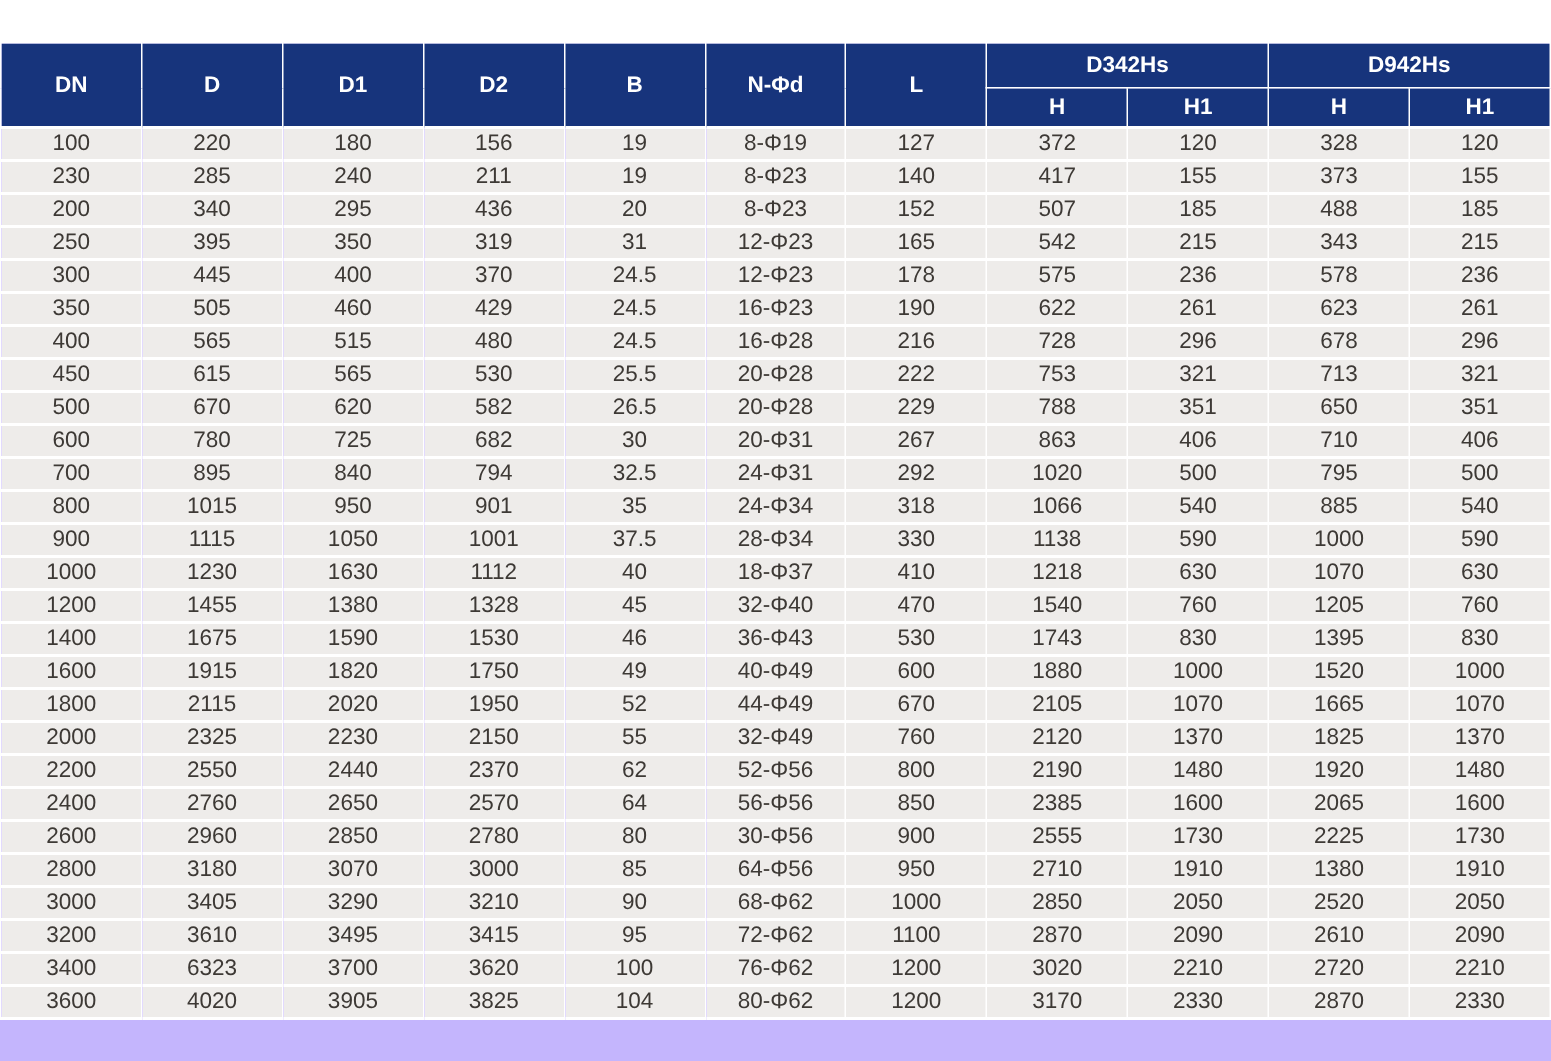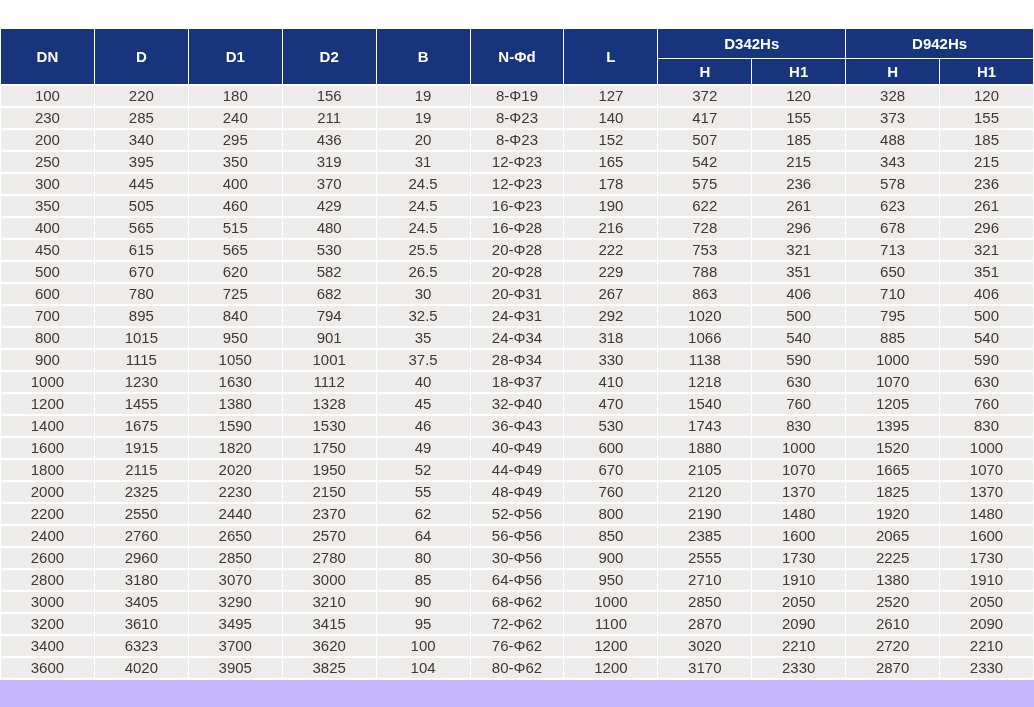--- a/index.html
+++ b/index.html
@@ -314,21 +314,21 @@
           <td>1070</td>
           <td>1665</td>
           <td>1070</td>
         </tr>
         <tr>
           <td>2000</td>
           <td>2325</td>
           <td>2230</td>
           <td>2150</td>
           <td>55</td>
-          <td>48-Φ49</td>
+          <td>32-Φ49</td>
           <td>760</td>
           <td>2120</td>
           <td>1370</td>
           <td>1825</td>
           <td>1370</td>
         </tr>
         <tr>
           <td>2200</td>
           <td>2550</td>
           <td>2440</td>

